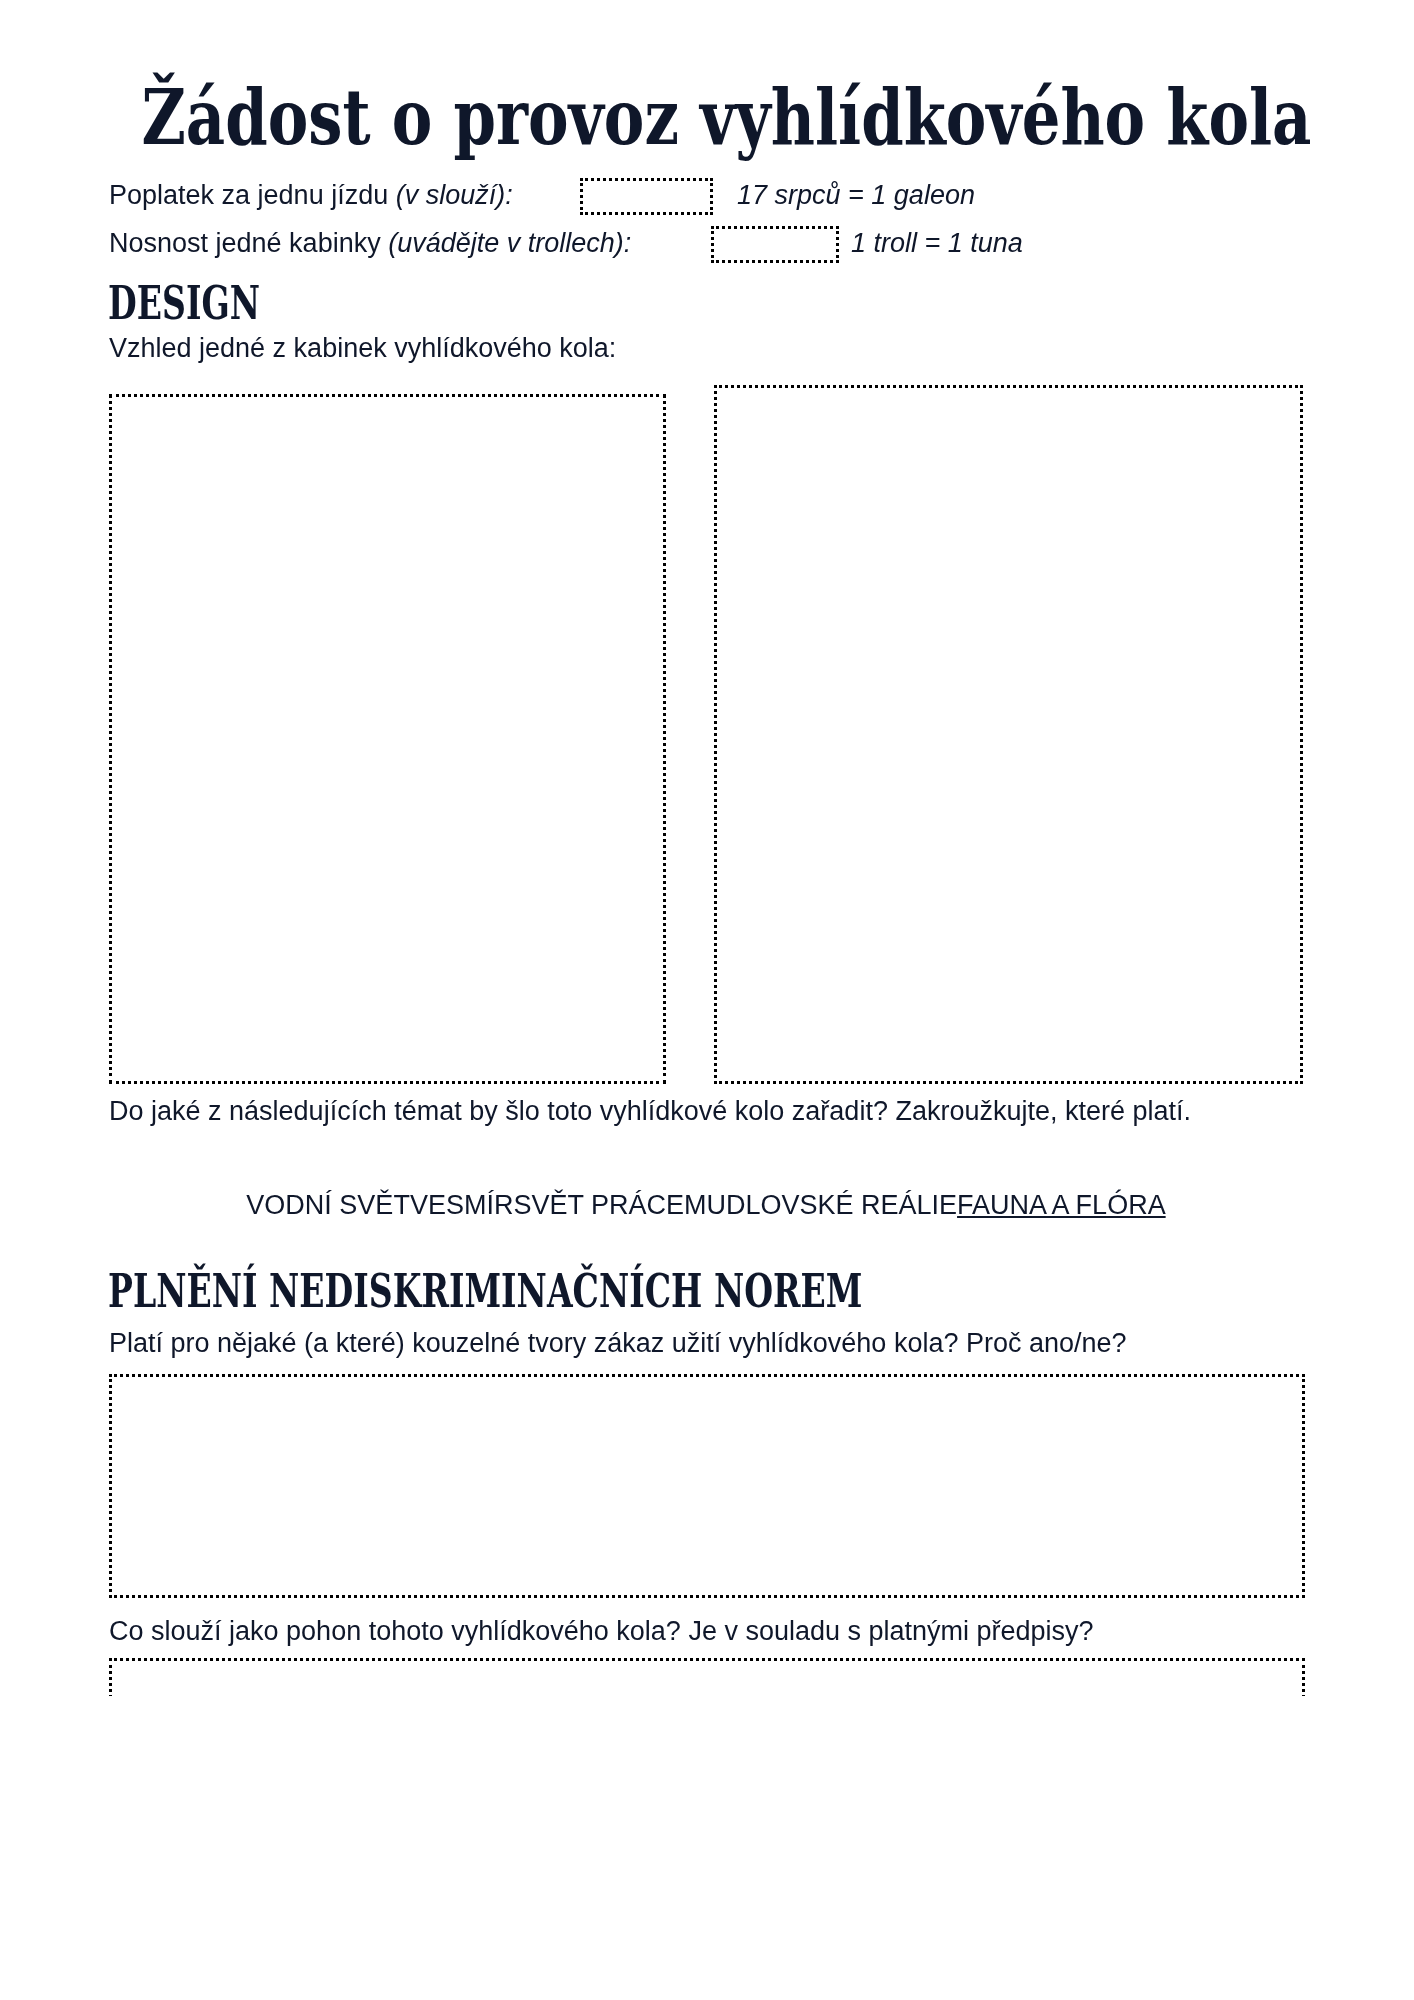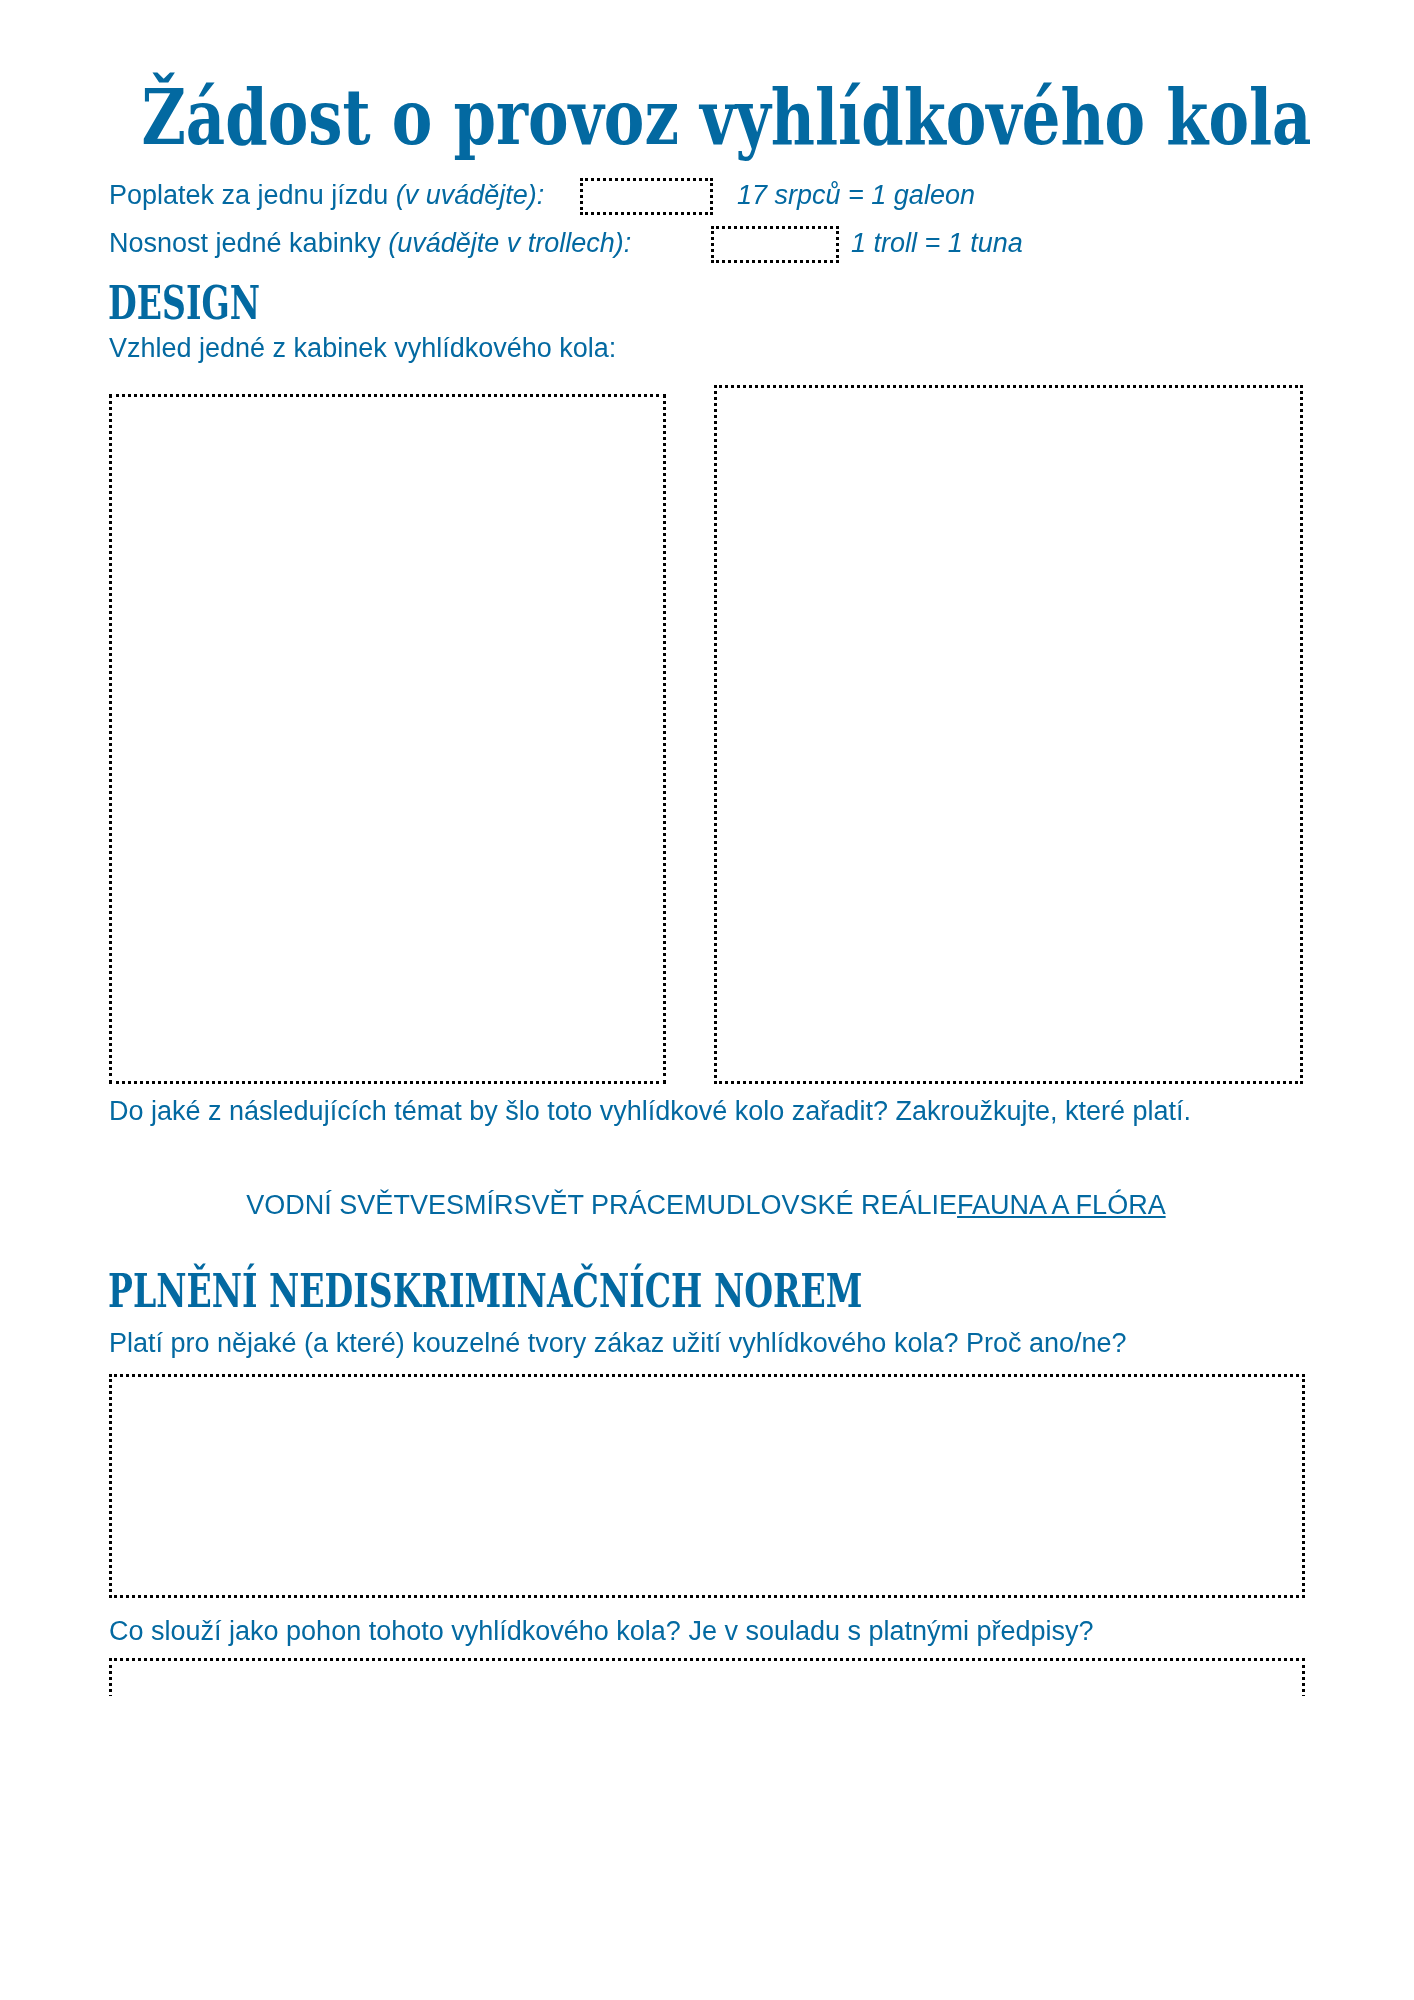--- a/index.html
+++ b/index.html
@@ -1,21 +1,21 @@
 <!DOCTYPE html>
 <html><head>
 <meta charset="utf-8">
 <style>
   html, body { margin: 0; padding: 0; background: #ffffff; }
   .page {
     position: relative;
     width: 1414px;
     height: 1696px;
     background: #ffffff;
-    color: #0369a1;
+    color: #0f172a;
     font-family: "Liberation Sans", sans-serif;
     overflow: hidden;
   }
   .title {
     position: absolute;
     top: 74px;
     left: 0;
     width: 100%;
     text-align: center;
     font-family: "DejaVu Serif", serif;
@@ -65,21 +65,21 @@
   .options-row .opt:last-child  { margin-right: 24px; text-decoration: underline; }
   .opt { white-space: nowrap; }
 </style>
 </head>
 <body>
 
 <div class="page">
 
   <div class="title">Žádost o provoz vyhlídkového kola</div>
 
-  <div class="bodytext" style="left:109px; top:177px;"><span>Poplatek za jednu jízdu </span><span class="it">(v uvádějte):</span></div>
+  <div class="bodytext" style="left:109px; top:177px;"><span>Poplatek za jednu jízdu </span><span class="it">(v slouží):</span></div>
   <div class="dotbox" style="left:580px; top:178px; width:133px; height:37px;"></div>
   <div class="bodytext it" style="left:737px; top:177px;">17 srpců = 1 galeon</div>
 
   <div class="bodytext" style="left:109px; top:225px;"><span>Nosnost jedné kabinky </span><span class="it">(uvádějte v trollech):</span></div>
   <div class="dotbox" style="left:711px; top:226px; width:128px; height:37px;"></div>
   <div class="bodytext it" style="left:851px; top:225px;">1 troll = 1 tuna</div>
 
   <div class="heading" style="left:108px; top:280px;">DESIGN</div>
 
   <div class="bodytext" style="left:109px; top:330px;">Vzhled jedné z kabinek vyhlídkového kola:</div>

